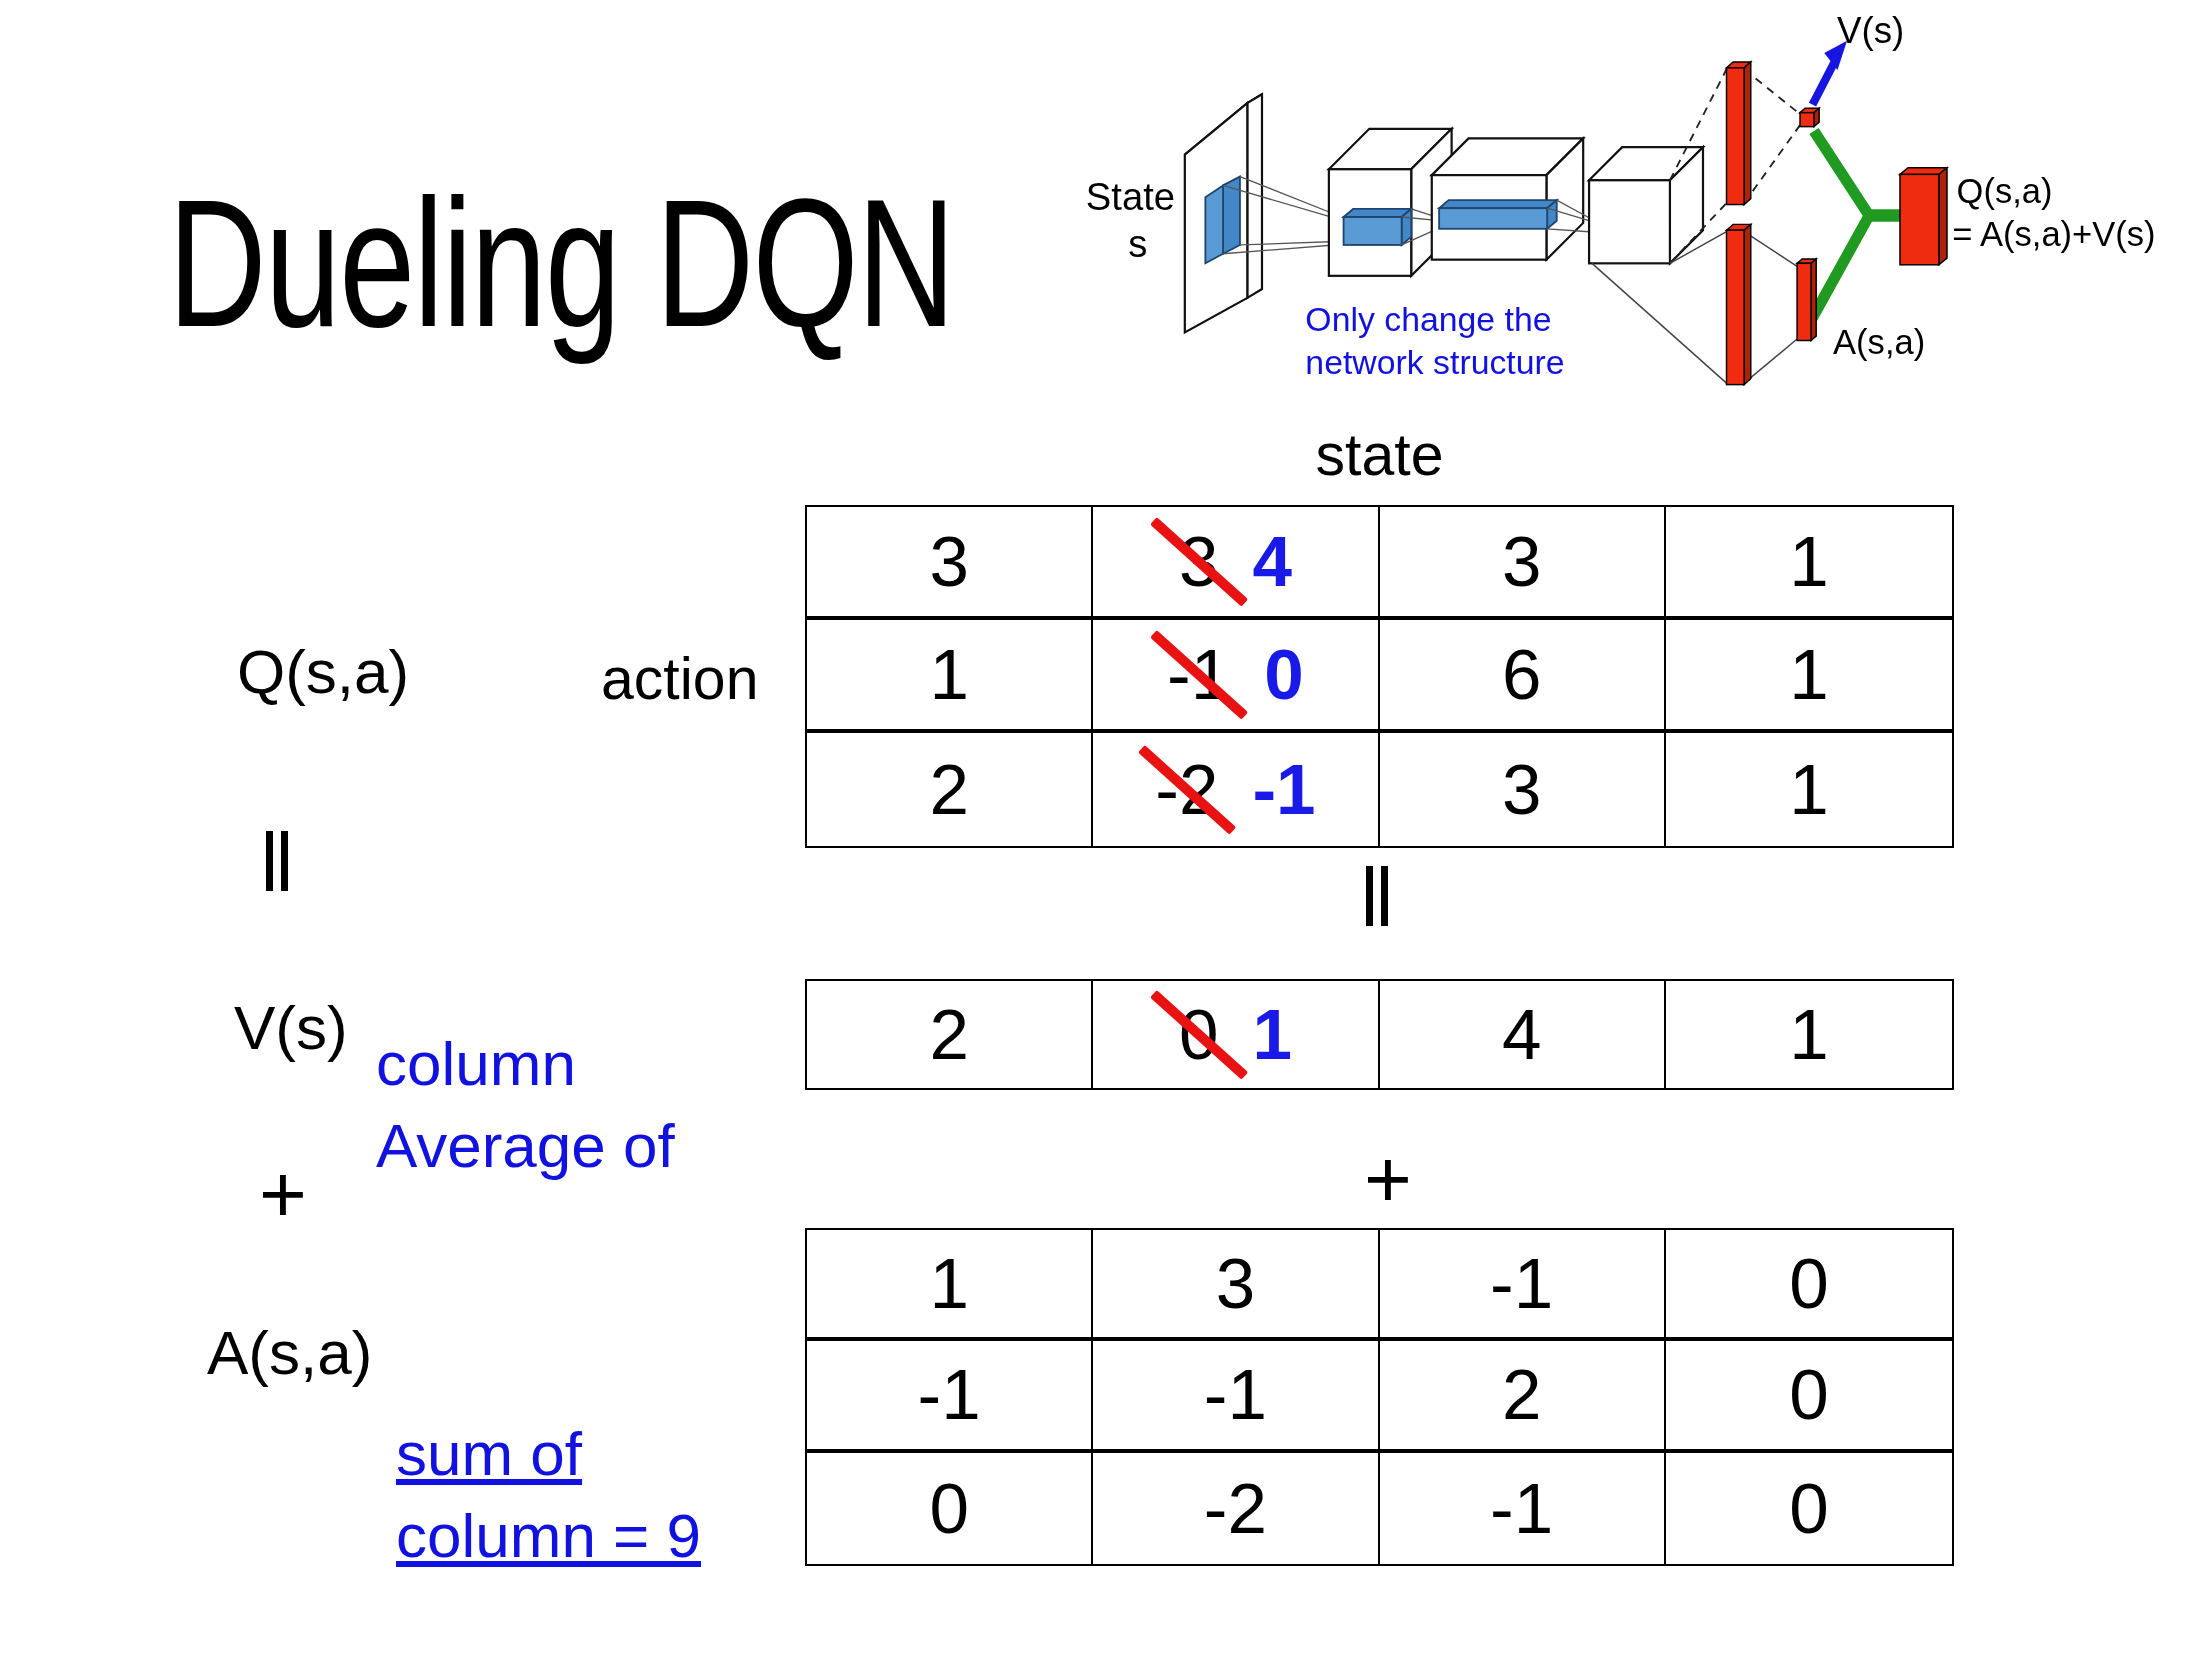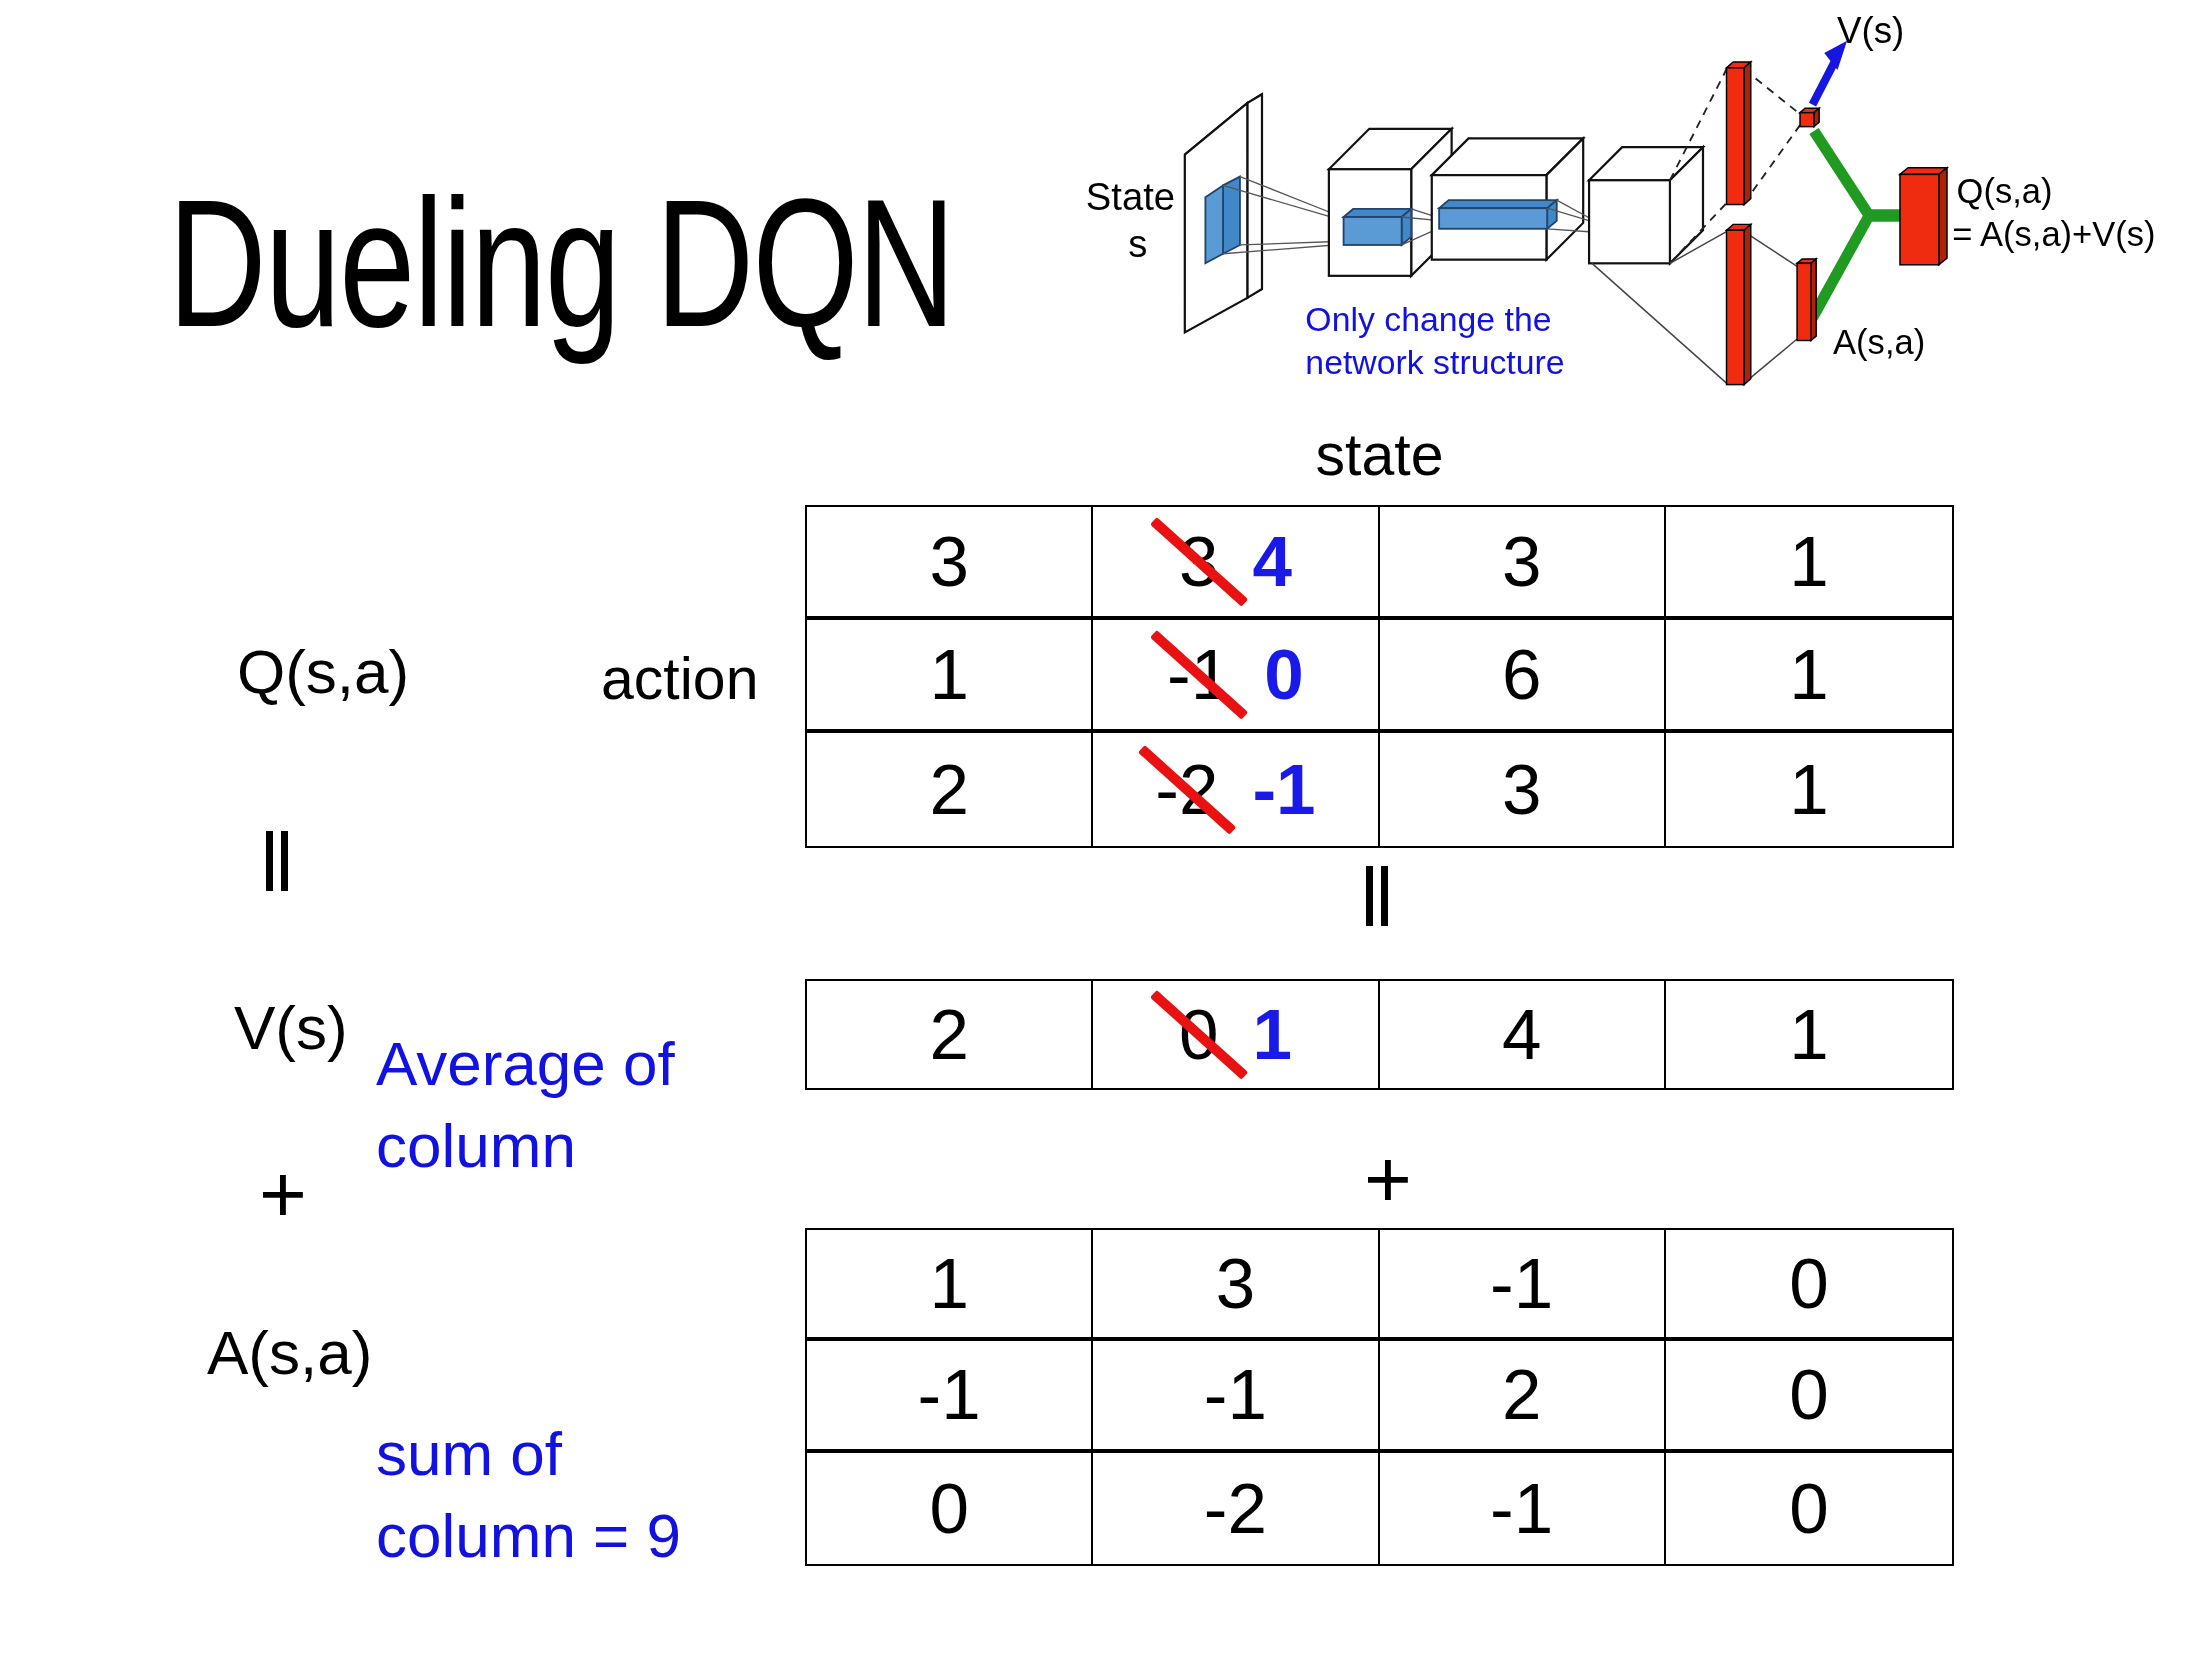--- a/index.html
+++ b/index.html
@@ -177,24 +177,24 @@
   <div class="abs lbl" style="left:805px; top:426px; width:1149px; text-align:center; font-size:59px;">state</div>
   <div class="abs lbl" style="left:601px; top:650px; font-size:59px;">action</div>
 
   <div class="abs lbl" style="left:237px; top:641px;">Q(s,a)</div>
   <div class="abs veq" style="left:266px; top:831px;"></div>
   <div class="abs lbl" style="left:234px; top:997px;">V(s)</div>
   <div class="abs plus" style="left:259px; top:1153px;">+</div>
   <div class="abs lbl" style="left:207px; top:1322px;">A(s,a)</div>
 
   <div class="abs blue-note" style="left:376px; top:1023px;">
+    <div>column</div>
     <div>Average of</div>
-    <div>column</div>
-  </div>
-  <div class="abs blue-note" style="left:376px; top:1413px;">
+  </div>
+  <div class="abs blue-note" style="left:396px; top:1413px;text-decoration:underline;">
     <div>sum of</div>
     <div>column = 9</div>
   </div>
 
   <div class="abs mtable" style="left:805px; top:505px; width:1149px; height:343px;
        grid-template-columns:1fr 1fr 1fr 1fr; grid-template-rows:1fr 1fr 1fr;">
     <div class="cell">
         <span>3</span>
       </div>
     <div class="cell">

